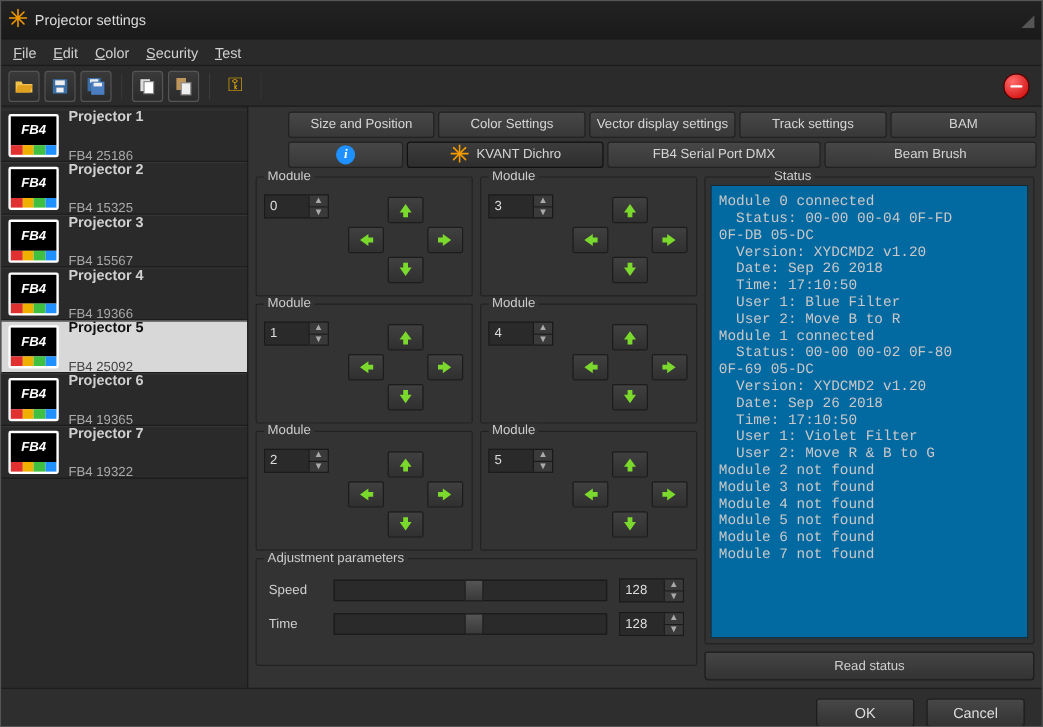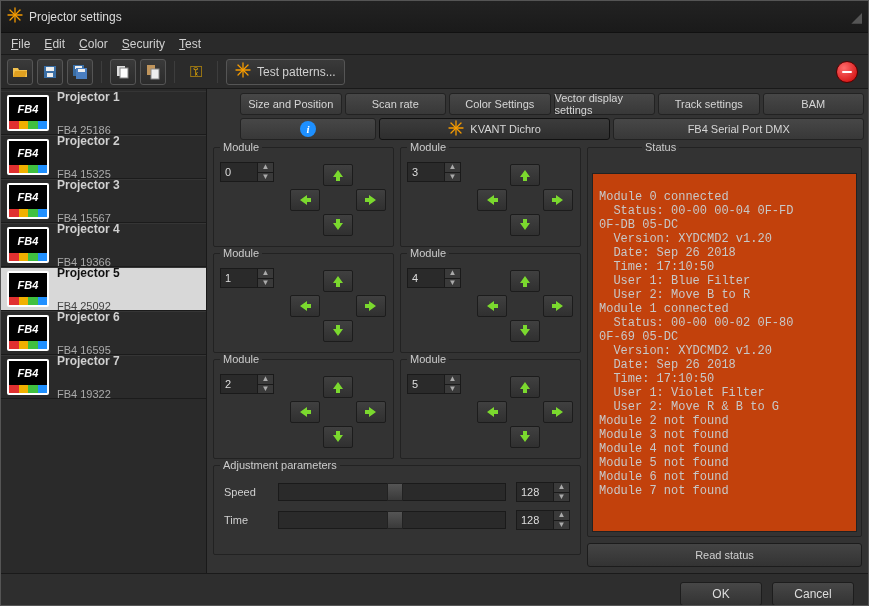--- a/index.html
+++ b/index.html
@@ -174,28 +174,27 @@
     border:1px solid #1a1a1a;
     position:relative;
   }
   .slider .thumb-s {
     position:absolute; top:-1px; height:18px; width:16px;
     background:linear-gradient(#555,#3a3a3a);
     border:1px solid #222;
   }
   .status-col { flex:1; display:flex; flex-direction:column; gap:6px;}
   .status-box {
-    flex:1; border:1px solid #222; background:#c2410c;
-    padding:16px 6px;
+    flex:1; border:1px solid #222; background:#0369a1;
+    padding:6px 6px;
     font-family: "Consolas","Courier New",monospace;
     font-size:12px; color:#c8c8c8;
     white-space:pre;
     overflow:hidden;
     position:relative;
-    margin-top:19px;
   }
   .status-title {
     position:absolute; top:-1px; left:6px; transform:translateY(-50%);
     background:#333; font-size:11px; padding:0 3px;
     font-family:"Segoe UI",sans-serif; color:#ccc;margin-left:48px;
   }
   .status-outer { border:1px solid #222; border-radius:2px; flex:1; position:relative; padding:6px 4px 4px 4px; display:flex;}
   .readbtn {
     height:24px;
     background:linear-gradient(#444,#333);
@@ -288,31 +287,20 @@
       <svg width="16" height="16" viewBox="0 0 16 16">
         <rect x="2" y="1" width="8" height="10" fill="#c0955c"></rect>
         <rect x="6" y="5" width="8" height="10" fill="#eee" stroke="#888"></rect>
       </svg>
     </div>
   <div class="tool-sep"></div>
   <div class="toolbtn" style="border:none;background:none;">
       <span class="key-i">⚿</span>
     </div>
   <div class="tool-sep"></div>
-  <div class="testpatterns">
-    <span class="spark"><svg viewBox="0 0 16 16">
-          <g stroke="#f59b00" stroke-width="1.3" stroke-linecap="round">
-            <line x1="8" y1="1" x2="8" y2="15"></line>
-            <line x1="1" y1="8" x2="15" y2="8"></line>
-            <line x1="3" y1="3" x2="13" y2="13"></line>
-            <line x1="13" y1="3" x2="3" y2="13"></line>
-          </g>
-        </svg></span>
-    <span>Test patterns...</span>
-  </div>
   <div class="redcircle"></div>
 </div>
 
 <div class="main">
 
   <div class="sidebar" id="sidebar">
       <div class="proj">
         <div class="thumb">
     <div class="t-top">FB4</div>
     <div class="t-bars">
@@ -392,21 +380,21 @@
     <div class="t-top">FB4</div>
     <div class="t-bars">
             <span style="background:#e03030"></span>
             <span style="background:#f0b000"></span>
             <span style="background:#40c040"></span>
             <span style="background:#2090ff"></span>
           </div>
   </div>
   <div class="labels">
     <span class="name">Projector 6</span>
-    <span class="sub">FB4 16595</span>
+    <span class="sub">FB4 19365</span>
   </div>
       </div>
       <div class="proj">
         <div class="thumb">
     <div class="t-top">FB4</div>
     <div class="t-bars">
             <span style="background:#e03030"></span>
             <span style="background:#f0b000"></span>
             <span style="background:#40c040"></span>
             <span style="background:#2090ff"></span>
@@ -415,21 +403,20 @@
   <div class="labels">
     <span class="name">Projector 7</span>
     <span class="sub">FB4 19322</span>
   </div>
       </div>
     </div>
 
   <div class="content">
     <div class="tabs-row" id="tabs1">
         <div class="tab">Size and Position</div>
-        <div class="tab">Scan rate</div>
         <div class="tab">Color Settings</div>
         <div class="tab">Vector display settings</div>
         <div class="tab">Track settings</div>
         <div class="tab">BAM</div>
       </div>
     <div class="tabs-row" id="tabs2">
         <div class="tab" style="flex: 0.7 1 0%;">
           <span class="info-i">i</span>
         </div>
         <div class="tab active" style="flex: 1.2 1 0%;">
@@ -437,20 +424,21 @@
               <g stroke="#f59b00" stroke-width="1.3" stroke-linecap="round">
                 <line x1="8" y1="1" x2="8" y2="15"></line>
                 <line x1="1" y1="8" x2="15" y2="8"></line>
                 <line x1="3" y1="3" x2="13" y2="13"></line>
                 <line x1="13" y1="3" x2="3" y2="13"></line>
               </g>
             </svg></span>
           <span style="margin-left:6px">KVANT Dichro</span>
         </div>
         <div class="tab" style="flex: 1.3 1 0%;">FB4 Serial Port DMX</div>
+        <div class="tab" style="flex: 1.3 1 0%;">Beam Brush</div>
       </div>
     <div class="panel-body">
       <div class="mods-col">
         <div class="mods-grid" id="mods">
             <div class="group">
               <div class="group-title">Module</div>
   <div class="module-inner">
     <div class="module-left">
       <div class="spin">
         <input value="0" style="">

